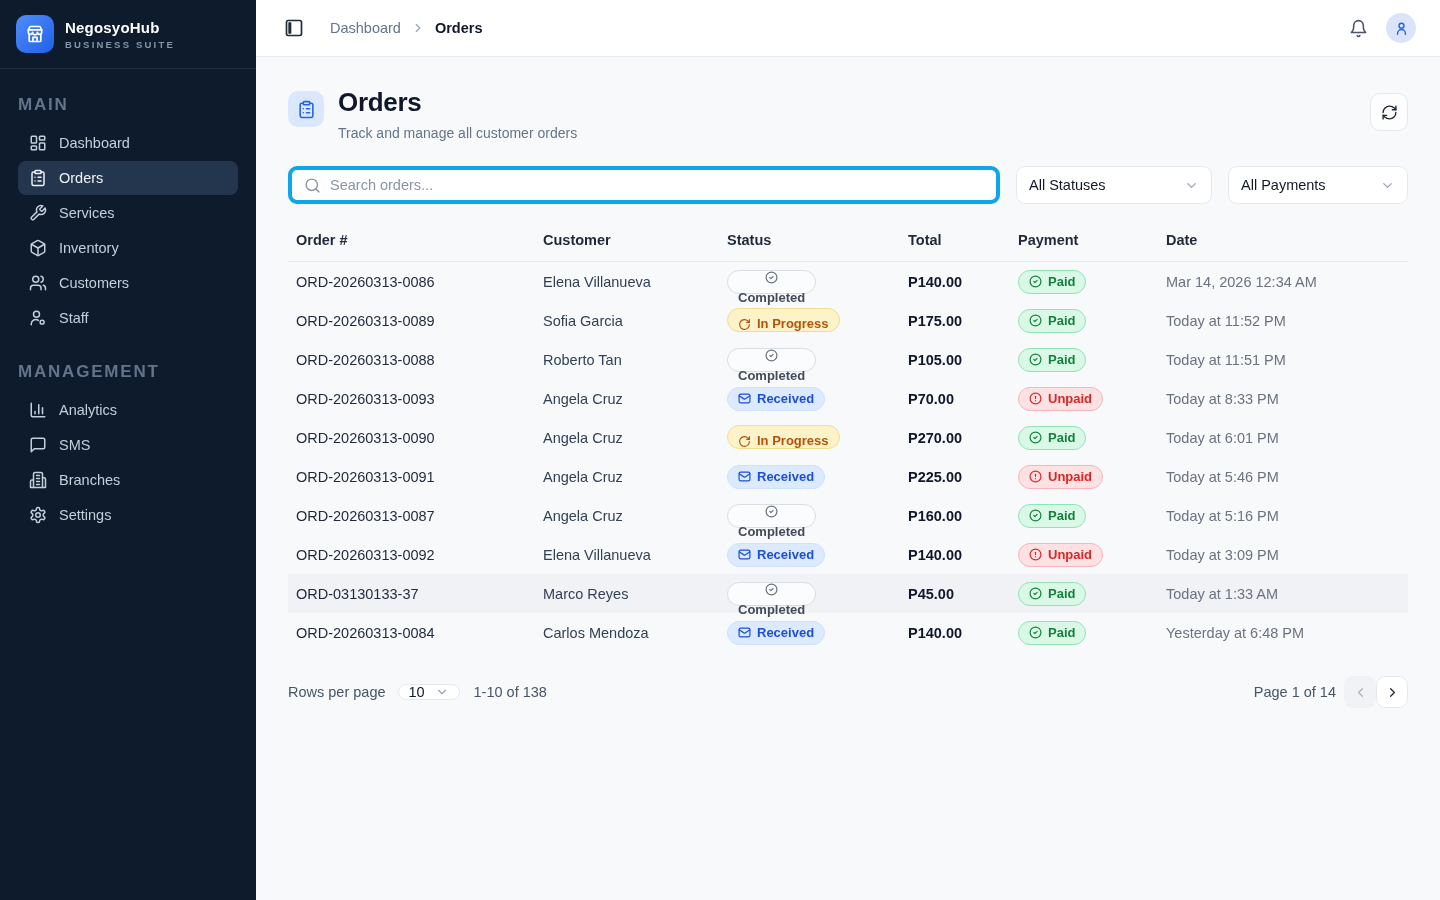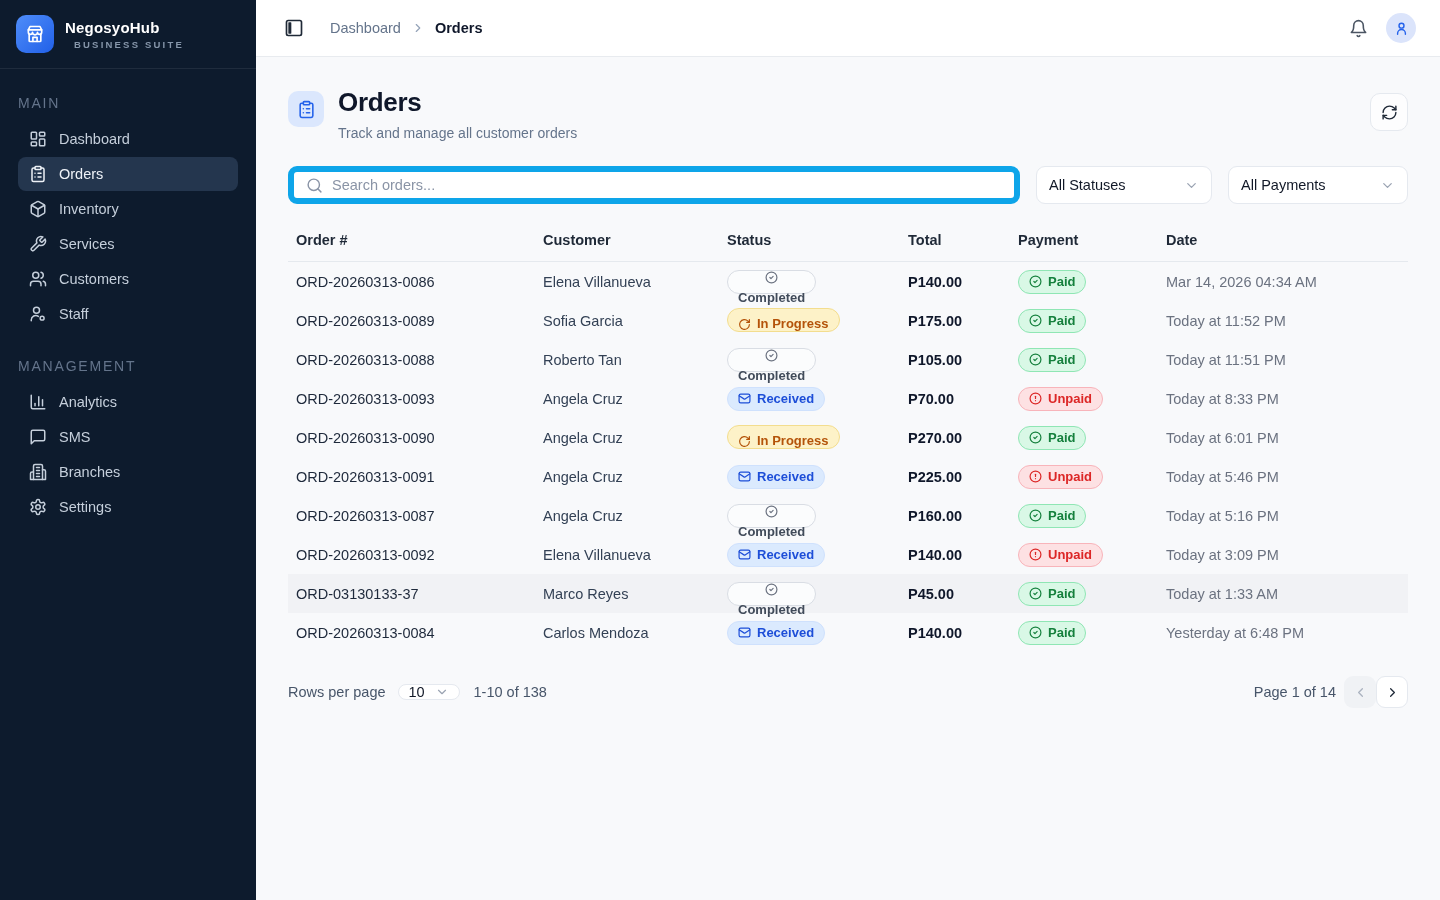--- a/index.html
+++ b/index.html
@@ -7,22 +7,22 @@
   body { font-family:"Liberation Sans","DejaVu Sans",sans-serif; background:#f8f9fb; color:#0f172a; }
   svg.ic { display:block; flex:none; }
 
   .app { display:flex; width:1440px; height:900px; }
 
   
   .sidebar { width:256px; background:#0d1b2d; color:#cbd5e1; display:flex; flex-direction:column; flex:none; }
   .brand { display:flex; align-items:center; gap:11px; padding:15px 16px; border-bottom:1px solid rgba(255,255,255,0.08); }
   .brand-logo { width:38px; height:38px; border-radius:10px; background:linear-gradient(135deg,#4f8df9,#2160e8); display:flex; align-items:center; justify-content:center; color:#fff; }
   .brand-name { font-size:15px; font-weight:700; color:#ffffff; letter-spacing:0.2px; }
-  .brand-sub { font-size:9.5px; font-weight:600; letter-spacing:2.2px; color:#8696aa; margin-top:3px;margin-left:9px; }
-  .nav-section-label { font-size:14px; font-weight:400; letter-spacing:1.8px; color:#64748b; padding:26px 30px 10px 18px; }
+  .brand-sub { font-size:9.5px; font-weight:600; letter-spacing:2.2px; color:#8696aa; margin-top:3px; }
+  .nav-section-label { font-size:17px; font-weight:700; letter-spacing:1.8px; color:#64748b; padding:26px 30px 10px 18px; }
   .nav-item { display:flex; align-items:center; gap:12px; height:34px; margin:1px 18px; padding:0 11px; border-radius:8px; font-size:14.5px; color:#c5cfdb; cursor:pointer; }
   .nav-item .ic { color:#c5cfdb; }
   .nav-item.active { background:#24364e; color:#eef2f7; }
   .nav-item.active .ic { color:#eef2f7; }
 
   
   .main { flex:1; display:flex; flex-direction:column; min-width:0; }
   .topbar { height:57px; background:#ffffff; border-bottom:1px solid #e8ebef; display:flex; align-items:center; padding:0 24px; flex:none; }
   .panel-toggle { background:none; border:none; cursor:pointer; color:#1f2937; padding:4px; display:flex; }
   .crumbs { display:flex; align-items:center; gap:10px; margin-left:22px; font-size:14.5px; }
@@ -36,26 +36,26 @@
   .content { padding:30px 32px 0 32px; }
 
   .page-head { display:flex; align-items:flex-start; }
   .page-head-icon { width:36px; height:36px; border-radius:10px; background:#dbe7fd; color:#2563eb; display:flex; align-items:center; justify-content:center; margin-top:4px; }
   .page-head-text { margin-left:14px; }
   .page-title { font-size:26px; font-weight:700; color:#0f172a; letter-spacing:-0.3px; }
   .page-subtitle { font-size:14px; color:#64748b; margin-top:7px; }
   .refresh-btn { margin-left:auto; width:38px; height:38px; border-radius:10px; border:1px solid #e5e9ef; background:#fdfdfe; color:#1f2937; display:flex; align-items:center; justify-content:center; cursor:pointer; margin-top:6px; }
 
   .filter-row { display:flex; gap:16px; margin-top:25px; }
-  .search-box { flex:1; height:38px; background:#fff; border:6px solid #0ea5e9; border-radius:9px; display:flex; align-items:center; padding:0 12px; gap:9px; color:#8a94a6; }
+  .search-box { flex:1; height:38px; background:#fff; border:4px solid #0ea5e9; border-radius:9px; display:flex; align-items:center; padding:0 12px; gap:9px; color:#8a94a6; }
   .search-box input { border:none; outline:none; flex:1; font-size:14.5px; font-family:inherit; color:#0f172a; background:transparent; }
   .search-box input::placeholder { color:#8a94a6; }
   .select-box { height:38px; background:#fff; border:1px solid #e5e9ef; border-radius:9px; display:flex; align-items:center; justify-content:space-between; padding:0 12px; font-size:14.5px; color:#111827; cursor:pointer; }
   .select-box .chev { color:#9aa3b2; }
-  .select-status { width:176px; }
+  .select-status { width:196px; }
   .select-payment { width:180px; }
 
   
   .table { margin-top:28px; }
   .t-row { display:grid; grid-template-columns:247px 184px 181px 110px 148px 1fr; align-items:center; padding:0 8px 0 8px; }
   .t-head { font-size:14.5px; font-weight:600; color:#1f2937; padding-bottom:13px; border-bottom:1px solid #e5e9ee; }
   .t-body .t-row { height:39px; border-bottom:1px solid #ecemf0; font-size:14.5px; cursor:default; }
   .t-body .t-row:last-child { border-bottom:none; }
   .t-body .t-row.row-highlight { background:#f1f2f5; }
   .cell-order { color:#1e293b; }
@@ -225,30 +225,30 @@
 
   <div class="nav-item active">
     <svg class="ic" width="18" height="18">
             <use href="#i-clipboard"></use>
           </svg>
     <span>Orders</span>
   </div>
 
   <div class="nav-item">
     <svg class="ic" width="18" height="18">
+            <use href="#i-wrench"></use>
+          </svg>
+    <span>Services</span>
+  </div>
+
+  <div class="nav-item">
+    <svg class="ic" width="18" height="18">
             <use href="#i-package"></use>
           </svg>
     <span>Inventory</span>
-  </div>
-
-  <div class="nav-item">
-    <svg class="ic" width="18" height="18">
-            <use href="#i-wrench"></use>
-          </svg>
-    <span>Services</span>
   </div>
 
   <div class="nav-item">
     <svg class="ic" width="18" height="18">
             <use href="#i-users"></use>
           </svg>
     <span>Customers</span>
   </div>
 
   <div class="nav-item">
@@ -378,21 +378,21 @@
                   </svg>
                   <span>Completed</span>
                 </span></span>
     <span class="cell-total">P140.00</span>
     <span><span class="badge badge-paid">
                   <svg class="ic" width="13" height="13">
                     <use href="#i-check"></use>
                   </svg>
                   <span>Paid</span>
                 </span></span>
-    <span class="cell-date">Mar 14, 2026 04:34 AM</span>
+    <span class="cell-date">Mar 14, 2026 12:34 AM</span>
   </div>
 
   <div class="t-row">
     <span class="cell-order">ORD-20260313-0089</span>
     <span class="cell-customer">Sofia Garcia</span>
     <span><span class="badge badge-progress">
                   <svg class="ic" width="13" height="13">
                     <use href="#i-rotate"></use>
                   </svg>
                   <span>In Progress</span>

